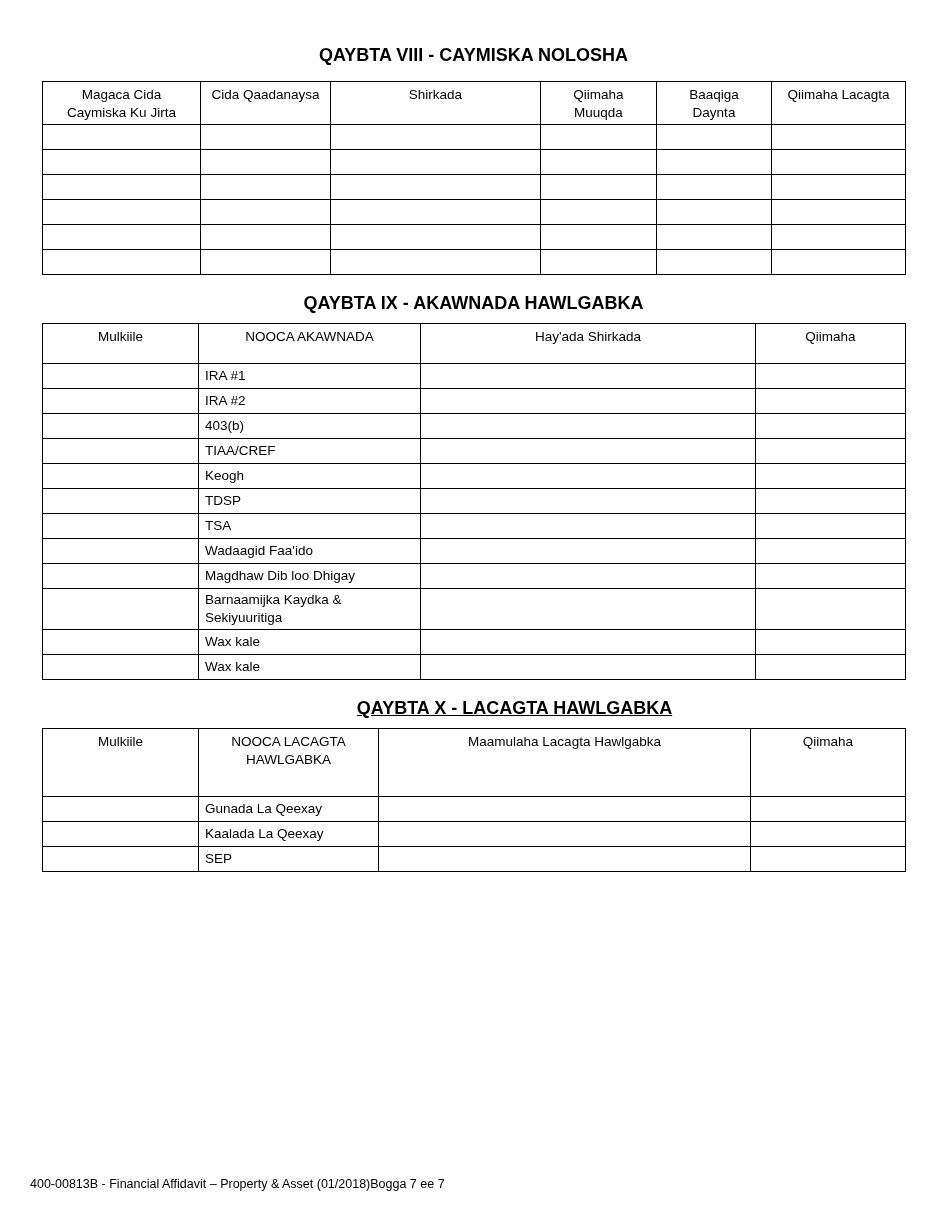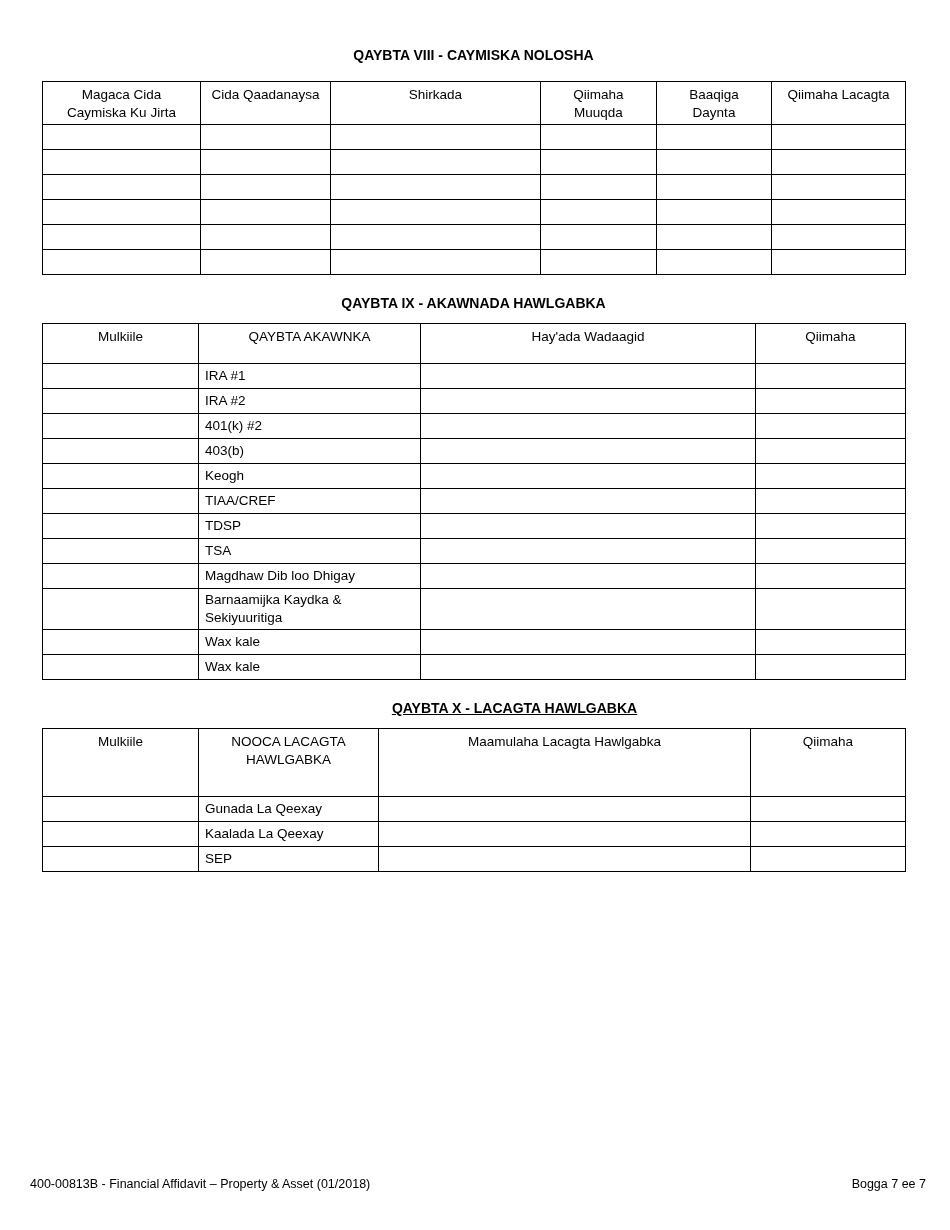--- a/index.html
+++ b/index.html
@@ -9,21 +9,21 @@
     font-family: "Liberation Sans", sans-serif;
     overflow: hidden;
   }
   .page {
     position: relative;
     width: 950px; height: 1230px;
     padding: 0 45px 0 42px;
   }
   .section-title {
     text-align: center;
-    font-size: 14px;
+    font-size: 18px;
     font-weight: bold;
     line-height: 16px;
   }
   .title-1 { padding-top: 47px; }
   .title-2 { padding-top: 20px; }
   .title-3 { padding-top: 20px; position: relative; left: 41px; text-decoration: underline; }
   table {
     width: 100%;
     border-collapse: collapse;
     table-layout: fixed;
@@ -48,23 +48,22 @@
   .t2 th { height: 40px; }
   .t3 th { height: 68px; }
   td {
     text-align: left;
     vertical-align: middle;
     padding: 2px 6px;
     height: 25px;
   }
   .footer {
     position: absolute;
-    left: 30px; right: 24px; bottom: 38px;
+    left: 30px; right: 30px; bottom: 38px;
     display: flex;
-    justify-content: space-between;
     font-size: 12.5px;
     line-height: 15px;
   }
 </style>
 </head>
 <body>
 
 <div class="page">
 
   <div class="section-title title-1">QAYBTA VIII - CAYMISKA NOLOSHA</div>
@@ -148,71 +147,71 @@
   <table class="t2">
     <colgroup>
       <col style="width:156px">
         <col style="width:222px">
         <col style="width:335px">
         <col style="width:150px">
     </colgroup>
     <thead>
       <tr>
         <th>Mulkiile</th>
-        <th>QAYBTA AKAWNKA</th>
-        <th>Hay'ada Wadaagid</th>
+        <th>NOOCA AKAWNADA</th>
+        <th>Hay'ada Shirkada</th>
         <th>Qiimaha</th>
       </tr>
     </thead>
     <tbody>
       <tr>
           <td></td>
           <td>IRA #1</td>
           <td></td>
           <td></td>
         </tr>
       <tr>
           <td></td>
           <td>IRA #2</td>
           <td></td>
           <td></td>
         </tr>
       <tr>
           <td></td>
-          <td>401(k) #2</td>
-          <td></td>
-          <td></td>
-        </tr>
-      <tr>
-          <td></td>
           <td>403(b)</td>
           <td></td>
           <td></td>
         </tr>
       <tr>
           <td></td>
+          <td>TIAA/CREF</td>
+          <td></td>
+          <td></td>
+        </tr>
+      <tr>
+          <td></td>
           <td>Keogh</td>
           <td></td>
           <td></td>
         </tr>
       <tr>
           <td></td>
-          <td>TIAA/CREF</td>
-          <td></td>
-          <td></td>
-        </tr>
-      <tr>
-          <td></td>
           <td>TDSP</td>
           <td></td>
           <td></td>
         </tr>
       <tr>
           <td></td>
           <td>TSA</td>
+          <td></td>
+          <td></td>
+        </tr>
+      <tr>
+          <td></td>
+          <td>Wadaagid Faa'ido</td>
           <td></td>
           <td></td>
         </tr>
       <tr>
           <td></td>
           <td>Magdhaw Dib loo Dhigay</td>
           <td></td>
           <td></td>
         </tr>
       <tr>

